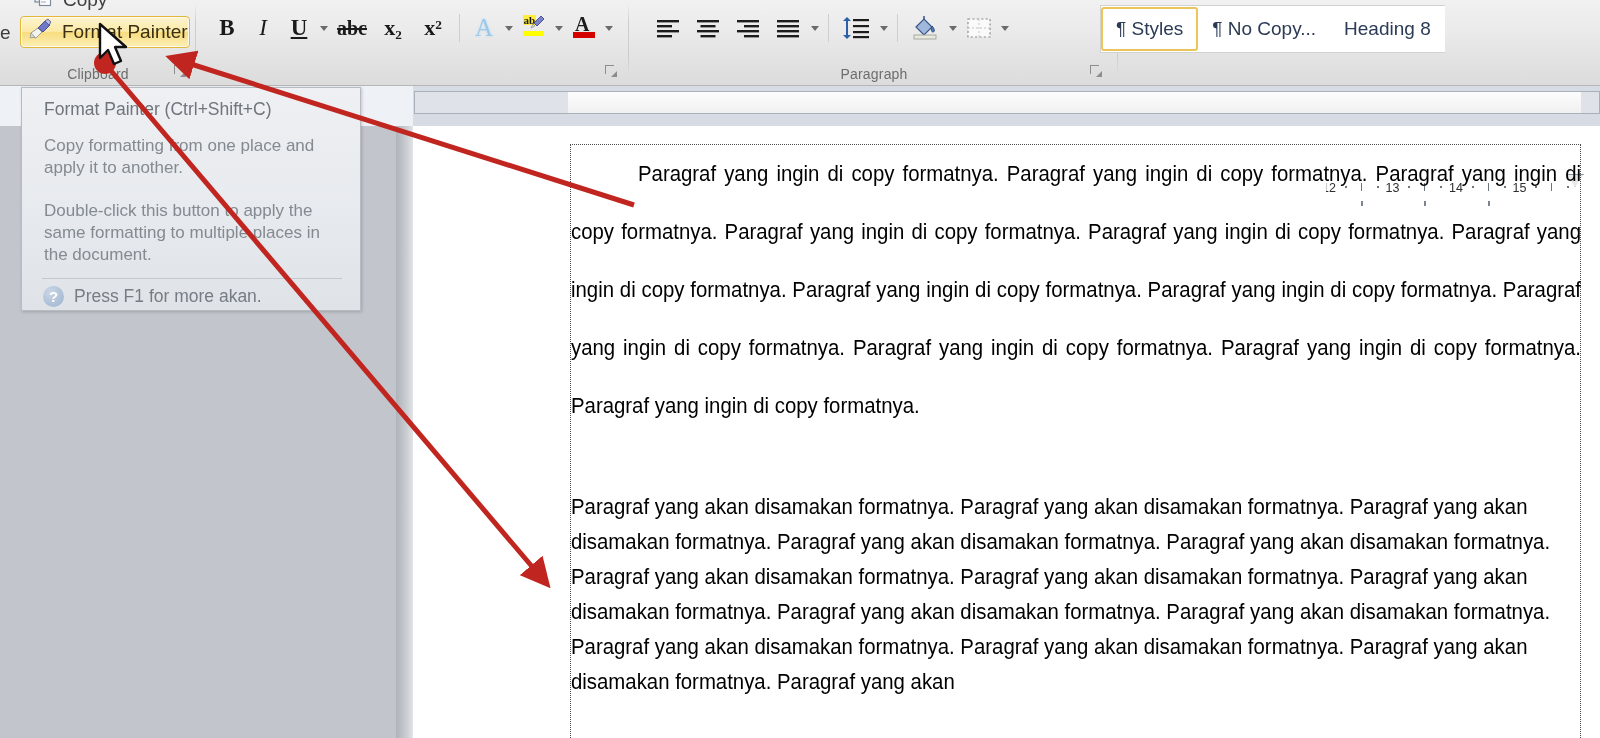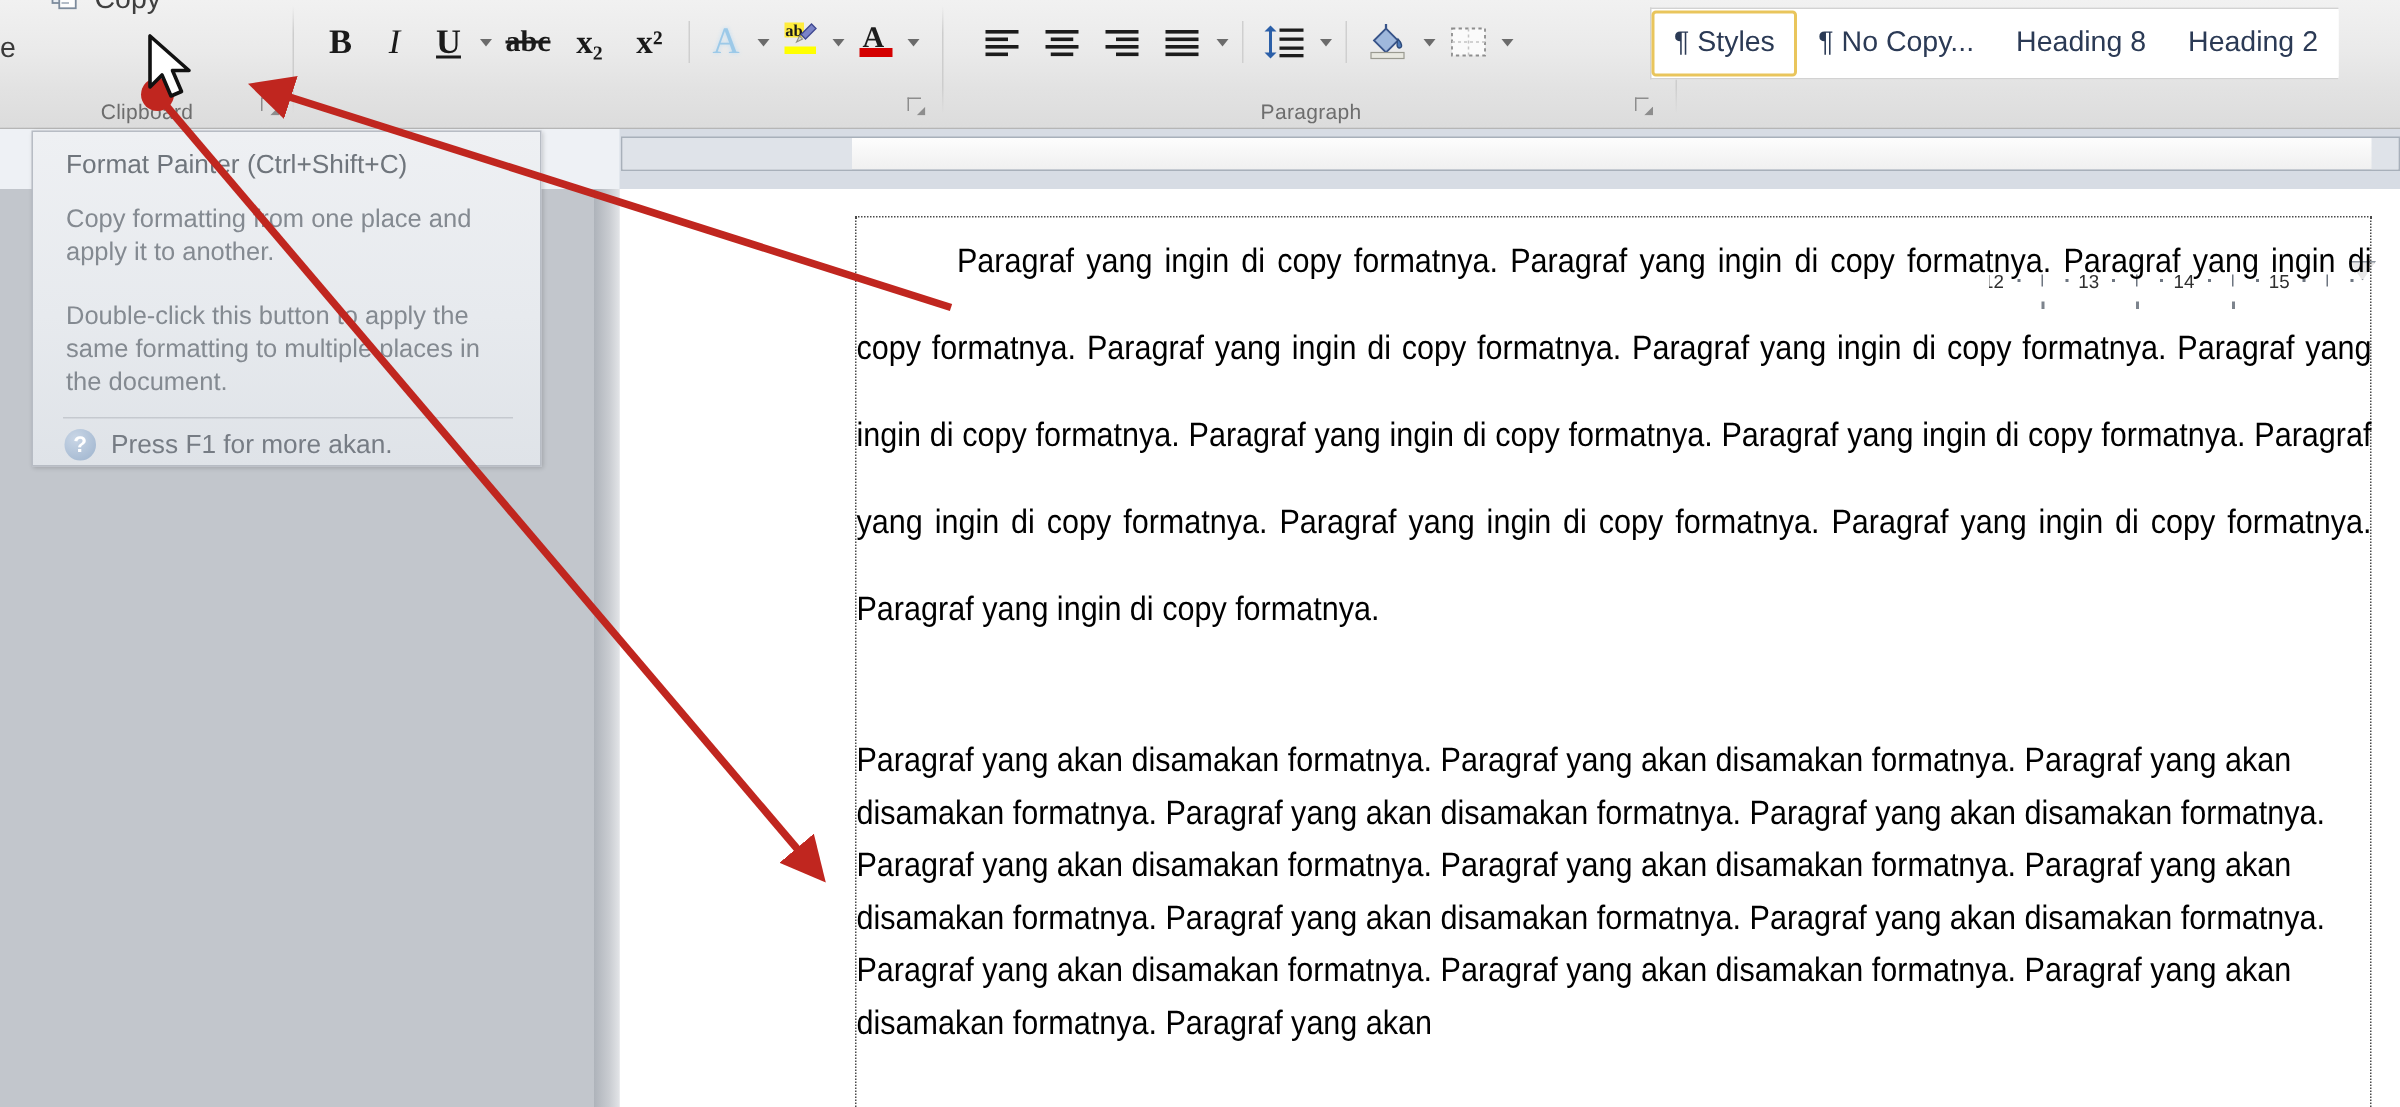--- a/index.html
+++ b/index.html
@@ -175,20 +175,31 @@
       <span>
         <svg width="22" height="20" viewBox="0 0 22 20">
           <rect x="1" y="1" width="11" height="13" fill="#e9edf2" stroke="#7d8b9c" stroke-width="1.2"></rect>
           <rect x="5.5" y="4.5" width="11" height="13" fill="#fdfdfd" stroke="#7d8b9c" stroke-width="1.2"></rect>
           <path d="M7 8h8M7 11h8M7 14h5" stroke="#9aa7b5" stroke-width="1.1"></path>
         </svg>
       </span>
       <span class="lbl">Copy</span>
     </div>
 
+    <div id="fp-button">
+      <span>
+        <svg width="26" height="24" viewBox="0 0 26 24">
+          <path d="M3 15l7-5 4 4-6 6-5-1z" fill="#f3f3ef" stroke="#9b9b92" stroke-width="1"></path>
+          <path d="M10 10l7-7 5 4-7 7z" fill="#6f79c4" stroke="#454e93" stroke-width="1"></path>
+          <path d="M17 3l3-2 3 3-2 3z" fill="#b8bde0" stroke="#454e93" stroke-width=".8"></path>
+          <path d="M3 15l-1 5 5-1z" fill="#d8d8cd" stroke="#9b9b92" stroke-width=".8"></path>
+        </svg>
+      </span>
+      <span id="fp-label">Format Painter</span>
+    </div>
 
     <div class="group-label">Clipboard</div>
     <div class="dlg-launcher" style="right:8px;"></div>
     <div class="group-sep" style="right:0;"></div>
   </div>
 
   <div class="ribbon-group" id="grp-font">
     <div class="btn-row" style="left:12px;">
       <div class="ico-btn">
         <span class="gl" style="font-size:23px;font-weight:bold;">B</span>
@@ -326,23 +337,20 @@
   <div class="ribbon-group" id="grp-styles">
     <div id="styles-strip">
       <div class="style-item sel">
         <span>¶ Styles</span>
       </div>
       <div class="style-item">
         <span>¶ No Copy...</span>
       </div>
       <div class="style-item">
         <span>Heading 8</span>
-      </div>
-      <div class="style-item">
-        <span>Heading 2</span>
       </div>
     </div>
   </div>
 </div>
 
 <div id="ruler-band">
   <div id="ruler-band-left"></div>
   <div id="ruler">
     <div class="marg" style="left:0;width:153px;"></div>
     <div class="marg" style="left:1166px;right:0;"></div>

